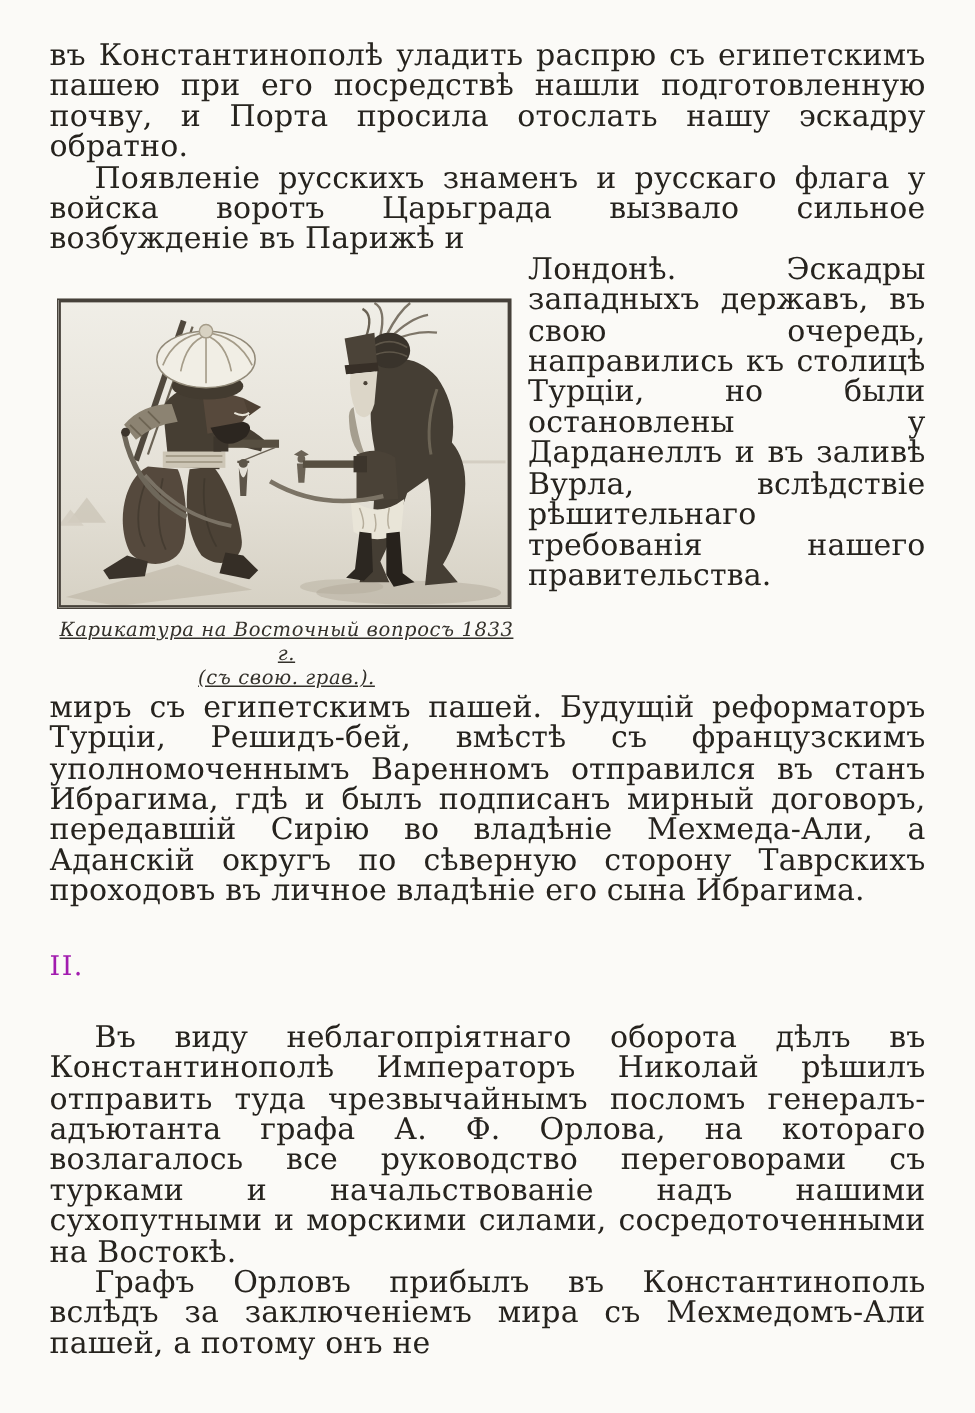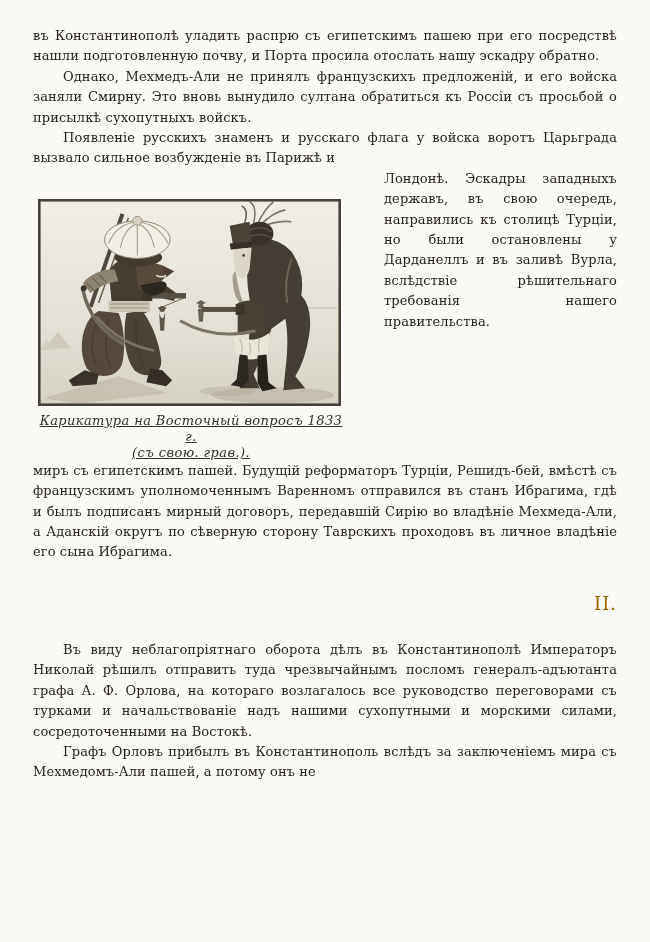--- a/index.html
+++ b/index.html
@@ -4,21 +4,21 @@
 <style>
   html,body{margin:0;padding:0;}
   body{
     width:650px;height:942px;overflow:hidden;
     background:#fbfaf7;
     font-family:"DejaVu Serif", serif;
     color:#26231e;
   }
   .page{padding:26px 33px 0 33px;}
   .para{
-    font-size:13px;line-height:20.4px;margin:0;
+    font-size:20px;line-height:20.4px;margin:0;
     text-align:justify;
     letter-spacing:0.1px;
   }
   .indent{text-indent:30px;}
   .midrow{display:flex;align-items:flex-start;}
   .figblock{flex:0 0 306px;width:306px;margin:30px 8px 0 5px;}
   .figframe{
     width:303px;height:207px;
     border:1.5px solid #46413a;
     background:#e8e5dd;
@@ -27,35 +27,34 @@
   .figframe svg{display:block;width:100%;height:100%;}
   .figcaption{
     margin-top:7px;
     font-style:italic;
     font-size:13px;line-height:16px;
     text-align:center;color:#33302a;
     letter-spacing:0.4px;
     text-decoration:underline;
   }
   .sidecol{flex:1 1 auto;min-width:0;}
-  .sidecol .para{hyphens:auto;margin-left:32px;-webkit-hyphens:auto;}
+  .sidecol .para{hyphens:auto;-webkit-hyphens:auto;}
   .heading{
     margin:30px 0 26px 0;
-    text-align:right;
-    font-size:18px;letter-spacing:1px;color:#a16207;
+    text-align:left;
+    font-size:18px;letter-spacing:1px;color:#a21caf;
   }
 </style>
 </head>
 <body>
 
 <div class="page">
 
   <p class="para">въ Константинополѣ уладить распрю съ египетскимъ пашею при его посредствѣ нашли подготовленную почву, и Порта просила отослать нашу эскадру обратно.</p>
 
-  <p class="para indent">Однако, Мехмедъ-Али не принялъ французскихъ предложеній, и его войска заняли Смирну. Это вновь вынудило султана обратиться къ Россіи съ просьбой о присылкѣ сухопутныхъ войскъ.</p>
 
   <p class="para indent">Появленіе русскихъ знаменъ и русскаго флага у войска воротъ Царьграда вызвало сильное возбужденіе въ Парижѣ и</p>
 
   <div class="midrow">
 
     <div class="figblock">
       <div class="figframe">
 
         <svg viewBox="0 0 303 207" preserveAspectRatio="none" aria-hidden="true">
           <defs>

